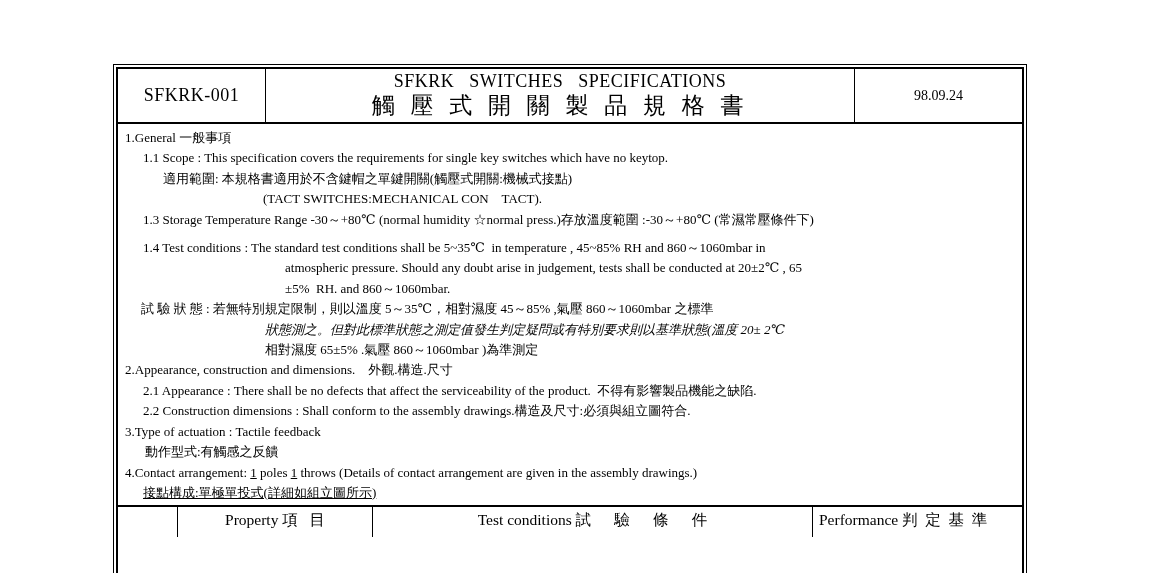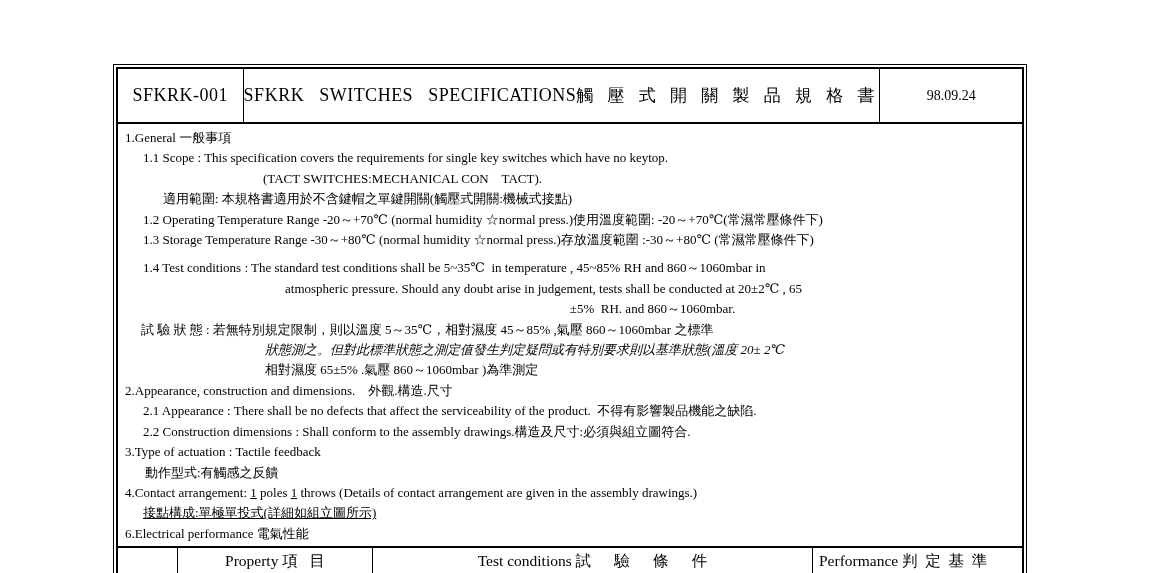--- a/index.html
+++ b/index.html
@@ -20,24 +20,24 @@
   }
   .doc-inner{
     border:2px solid #000;
     min-height:545px;
     box-sizing:border-box;
   }
   
   .hdr{display:flex;height:53px;border-bottom:2px solid #000;}
   .hdr-cell{display:flex;align-items:center;justify-content:center;box-sizing:border-box;}
   .hdr-docnum{width:148px;border-right:1.5px solid #000;font-size:18px;letter-spacing:.5px;}
-  .hdr-title{flex:1;border-right:1.5px solid #000;flex-direction:row;line-height:1.25;}
+  .hdr-title{flex:1;border-right:1.5px solid #000;flex-direction:column;line-height:1.25;}
   .hdr-date{width:167px;font-size:14px;}
   .title-en{font-size:18px;white-space:pre;letter-spacing:.5px;}
-  .title-zh{font-size:17px;white-space:pre;letter-spacing:5px;}
+  .title-zh{font-size:23px;white-space:pre;letter-spacing:5px;}
   
   .body-lines{padding:4px 2px 0 7px;}
   .doc-line{
     font-size:13px;
     line-height:20.4px;
     white-space:pre;
     overflow:hidden;
   }
   .doc-line .u{text-decoration:underline;}
   
@@ -73,38 +73,36 @@
       <div class="hdr-cell hdr-title">
         <div class="title-en">SFKRK   SWITCHES   SPECIFICATIONS</div>
         <div class="title-zh">觸 壓 式 開 關 製 品 規 格 書</div>
       </div>
       <div class="hdr-cell hdr-date">98.09.24</div>
     </div>
 
     <div class="body-lines">
         <div class="doc-line" style="padding-left: 0px;"><span>1.General 一般事項</span></div>
         <div class="doc-line" style="padding-left: 18px;"><span>1.1 Scope : This specification covers the requirements for single key switches which have no keytop.</span></div>
+        <div class="doc-line" style="padding-left: 38px;"><span>適用範圍: 本規格書適用於不含鍵帽之單鍵開關(觸壓式開關:機械式接點)</span></div>
         <div class="doc-line" style="padding-left: 138px;"><span>(TACT SWITCHES:MECHANICAL CON    TACT).</span></div>
-        <div class="doc-line" style="padding-left: 38px;"><span>適用範圍: 本規格書適用於不含鍵帽之單鍵開關(觸壓式開關:機械式接點)</span></div>
-        <div class="doc-line" style="padding-left: 18px;"><span>1.2 Operating Temperature Range -20～+70℃ (normal humidity ☆normal press.)使用溫度範圍: -20～+70℃(常濕常壓條件下)</span></div>
         <div class="doc-line" style="padding-left: 18px;"><span>1.3 Storage Temperature Range -30～+80℃ (normal humidity ☆normal press.)存放溫度範圍 :-30～+80℃ (常濕常壓條件下)</span></div>
         <div class="doc-line" style="padding-left: 18px; margin-top: 8px;"><span>1.4 Test conditions : The standard test conditions shall be 5~35℃  in temperature , 45~85% RH and 860～1060mbar in</span></div>
         <div class="doc-line" style="padding-left: 160px;"><span>atmospheric pressure. Should any doubt arise in judgement, tests shall be conducted at 20±2℃ , 65</span></div>
-        <div class="doc-line" style="padding-left: 160px; text-align: center;"><span>±5%  RH. and 860～1060mbar.</span></div>
+        <div class="doc-line" style="padding-left: 160px;"><span>±5%  RH. and 860～1060mbar.</span></div>
         <div class="doc-line" style="padding-left: 16px;"><span>試 驗 狀 態 : 若無特別規定限制，則以溫度 5～35℃，相對濕度 45～85% ,氣壓 860～1060mbar 之標準</span></div>
         <div class="doc-line" style="padding-left: 140px; font-style: italic;"><span>狀態測之。但對此標準狀態之測定值發生判定疑問或有特別要求則以基準狀態(溫度 20± 2℃</span></div>
         <div class="doc-line" style="padding-left: 140px;"><span>相對濕度 65±5% .氣壓 860～1060mbar )為準測定</span></div>
         <div class="doc-line" style="padding-left: 0px;"><span>2.Appearance, construction and dimensions.    外觀.構造.尺寸</span></div>
         <div class="doc-line" style="padding-left: 18px;"><span>2.1 Appearance : There shall be no defects that affect the serviceability of the product.  不得有影響製品機能之缺陷.</span></div>
         <div class="doc-line" style="padding-left: 18px;"><span>2.2 Construction dimensions : Shall conform to the assembly drawings.構造及尺寸:必須與組立圖符合.</span></div>
         <div class="doc-line" style="padding-left: 0px;"><span>3.Type of actuation : Tactile feedback</span></div>
         <div class="doc-line" style="padding-left: 20px;"><span>動作型式:有觸感之反饋</span></div>
         <div class="doc-line" style="padding-left: 0px;"><span>4.Contact arrangement: </span><span class="u">1</span><span> poles </span><span class="u">1</span><span> throws (Details of contact arrangement are given in the assembly drawings.)</span></div>
         <div class="doc-line" style="padding-left: 18px; text-decoration: underline;"><span>接點構成:單極單投式(詳細如組立圖所示)</span></div>
-        <div class="doc-line" style="padding-left: 0px;"><span>6.Electrical performance 電氣性能</span></div>
       </div>
 
     <div class="spec-table">
       <div class="spec-cell col-0"></div>
       <div class="spec-cell col-1">Property 項   目</div>
       <div class="spec-cell col-2">Test conditions 試      驗      條      件</div>
       <div class="spec-cell col-3">Performance 判  定  基  準</div>
     </div>
 
   </div>

